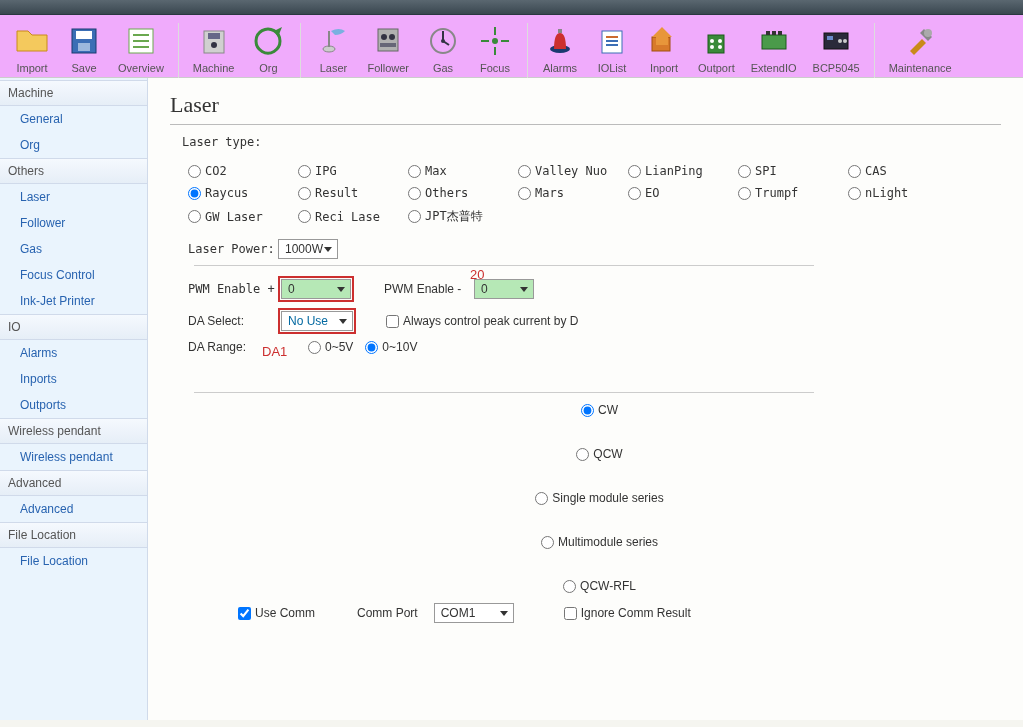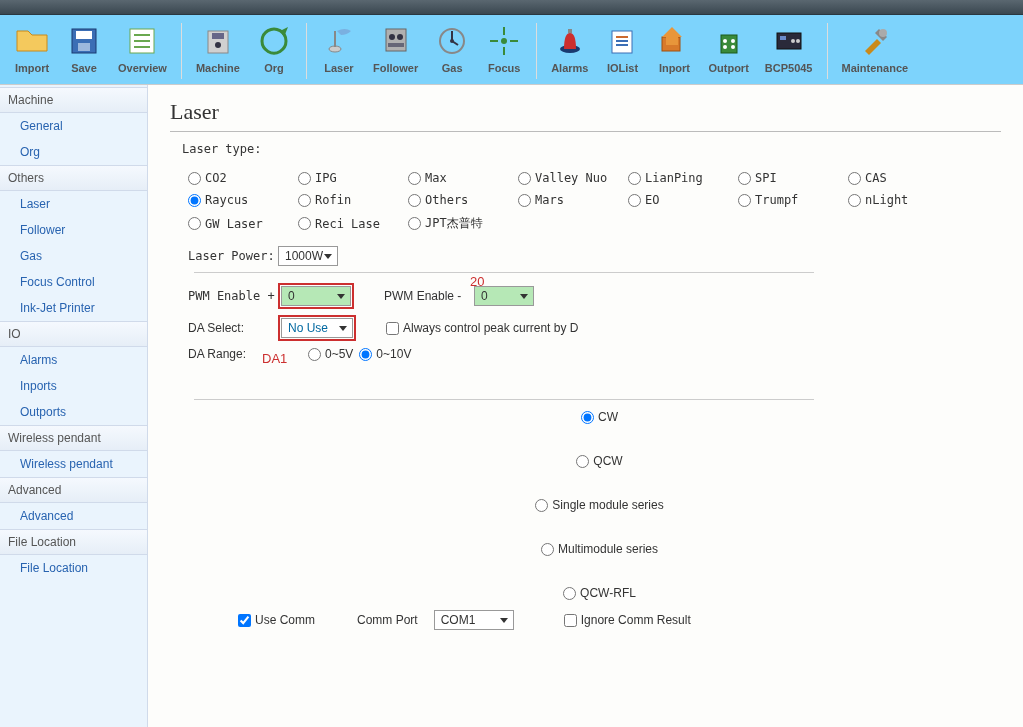--- a/index.html
+++ b/index.html
@@ -1,20 +1,20 @@
 <!DOCTYPE html>
 <html><head>
 <meta charset="utf-8">
 <style>
 * { box-sizing: border-box; margin: 0; padding: 0; }
 body { font-family: "Segoe UI", Tahoma, Arial, sans-serif; font-size: 12px; background: #f5f5f0; color: #333; }
 
 .titlebar { height: 15px; background: linear-gradient(#5a6770, #3a4750); border-bottom: 1px solid #2a3740; }
 
-.toolbar { display: flex; background: #7dd3fc; border-bottom: 1px solid #ccc; padding: 4px 6px; gap: 0; height: 70px; align-items: flex-start; font-weight: bold; }
+.toolbar { display: flex; background: #f0abfc; border-bottom: 1px solid #ccc; padding: 4px 6px; gap: 0; height: 63px; align-items: flex-start; }
 .toolbar-item { display: flex; flex-direction: column; align-items: center; justify-content: flex-start; padding: 4px 8px; min-width: 48px; cursor: pointer; }
 .toolbar-item .icon { width: 36px; height: 36px; display: flex; align-items: center; justify-content: center; }
 .toolbar-item .lbl { font-size: 11px; color: #555; margin-top: 3px; white-space: nowrap; }
 .toolbar-sep { width: 1px; background: #ddd; margin: 4px 6px; height: 56px; }
 
 .main { display: flex; background: #fdfdfb; min-height: 642px; }
 
 .sidebar { width: 148px; background: #eaf4fd; border-right: 1px solid #d0daea; padding-top: 2px; }
 .sidebar-header { background: linear-gradient(#f5f9fe,#e6eef7); border: 1px solid #d0daea; border-left: none; border-right: none; padding: 5px 8px; font-size: 12px; color: #555; }
 .sidebar ul { list-style: none; padding: 0; }
@@ -190,20 +190,31 @@
           <circle cx="22" cy="18" r="2" fill="#fff"></circle>
           <circle cx="14" cy="24" r="2" fill="#fff"></circle>
           <circle cx="22" cy="24" r="2" fill="#fff"></circle>
         </svg>
       </div>
       <div class="lbl">Outport</div>
     </div>
     <div class="toolbar-item">
       <div class="icon">
         <svg width="36" height="36" viewBox="0 0 36 36">
+          <rect x="6" y="12" width="24" height="14" fill="#4a9a4a" stroke="#1a5a1a"></rect>
+          <rect x="10" y="8" width="4" height="4" fill="#333"></rect>
+          <rect x="16" y="8" width="4" height="4" fill="#333"></rect>
+          <rect x="22" y="8" width="4" height="4" fill="#333"></rect>
+        </svg>
+      </div>
+      <div class="lbl">ExtendIO</div>
+    </div>
+    <div class="toolbar-item">
+      <div class="icon">
+        <svg width="36" height="36" viewBox="0 0 36 36">
           <rect x="6" y="10" width="24" height="16" fill="#2a2a3a" stroke="#111"></rect>
           <rect x="9" y="13" width="6" height="4" fill="#6a8aca"></rect>
           <circle cx="22" cy="18" r="2" fill="#ccc"></circle>
           <circle cx="27" cy="18" r="2" fill="#ccc"></circle>
         </svg>
       </div>
       <div class="lbl">BCP5045</div>
     </div>
     <div class="toolbar-sep"></div>
     <div class="toolbar-item">
@@ -286,21 +297,21 @@
           <label class="radio-col">
             <input type="radio" name="lasertype" style="">
             <span>CAS</span>
           </label>
           <label class="radio-col">
             <input type="radio" name="lasertype" checked="" style="">
             <span>Raycus</span>
           </label>
           <label class="radio-col">
             <input type="radio" name="lasertype" style="">
-            <span>Rofin</span>
+            <span>Result</span>
           </label>
           <label class="radio-col">
             <input type="radio" name="lasertype" style="">
             <span>Others</span>
           </label>
           <label class="radio-col">
             <input type="radio" name="lasertype" style="">
             <span>Mars</span>
           </label>
           <label class="radio-col">
@@ -356,21 +367,21 @@
         <label style="font-size:12px; display:inline-flex; align-items:center;">
           <input type="checkbox" style="">
           <span>Always control peak current by D</span>
         </label>
       </div>
 
       <div class="row" style="position:relative;">
         <span class="field-label" style="font-family:Arial;">DA Range:</span>
         <span class="red-anno" style="left:92px; top:4px;">DA1</span>
         <span style="width:30px;"></span>
-        <span id="da-range-opts" style="display:inline-flex; gap:6px;">
+        <span id="da-range-opts" style="display:inline-flex; gap:12px;">
             <label style="display: inline-flex; align-items: center; font-size: 12px;">
               <input type="radio" name="darange" style="">
               <span>0~5V</span>
             </label>
             <label style="display: inline-flex; align-items: center; font-size: 12px;">
               <input type="radio" name="darange" checked="" style="">
               <span>0~10V</span>
             </label>
           </span>
       </div>

